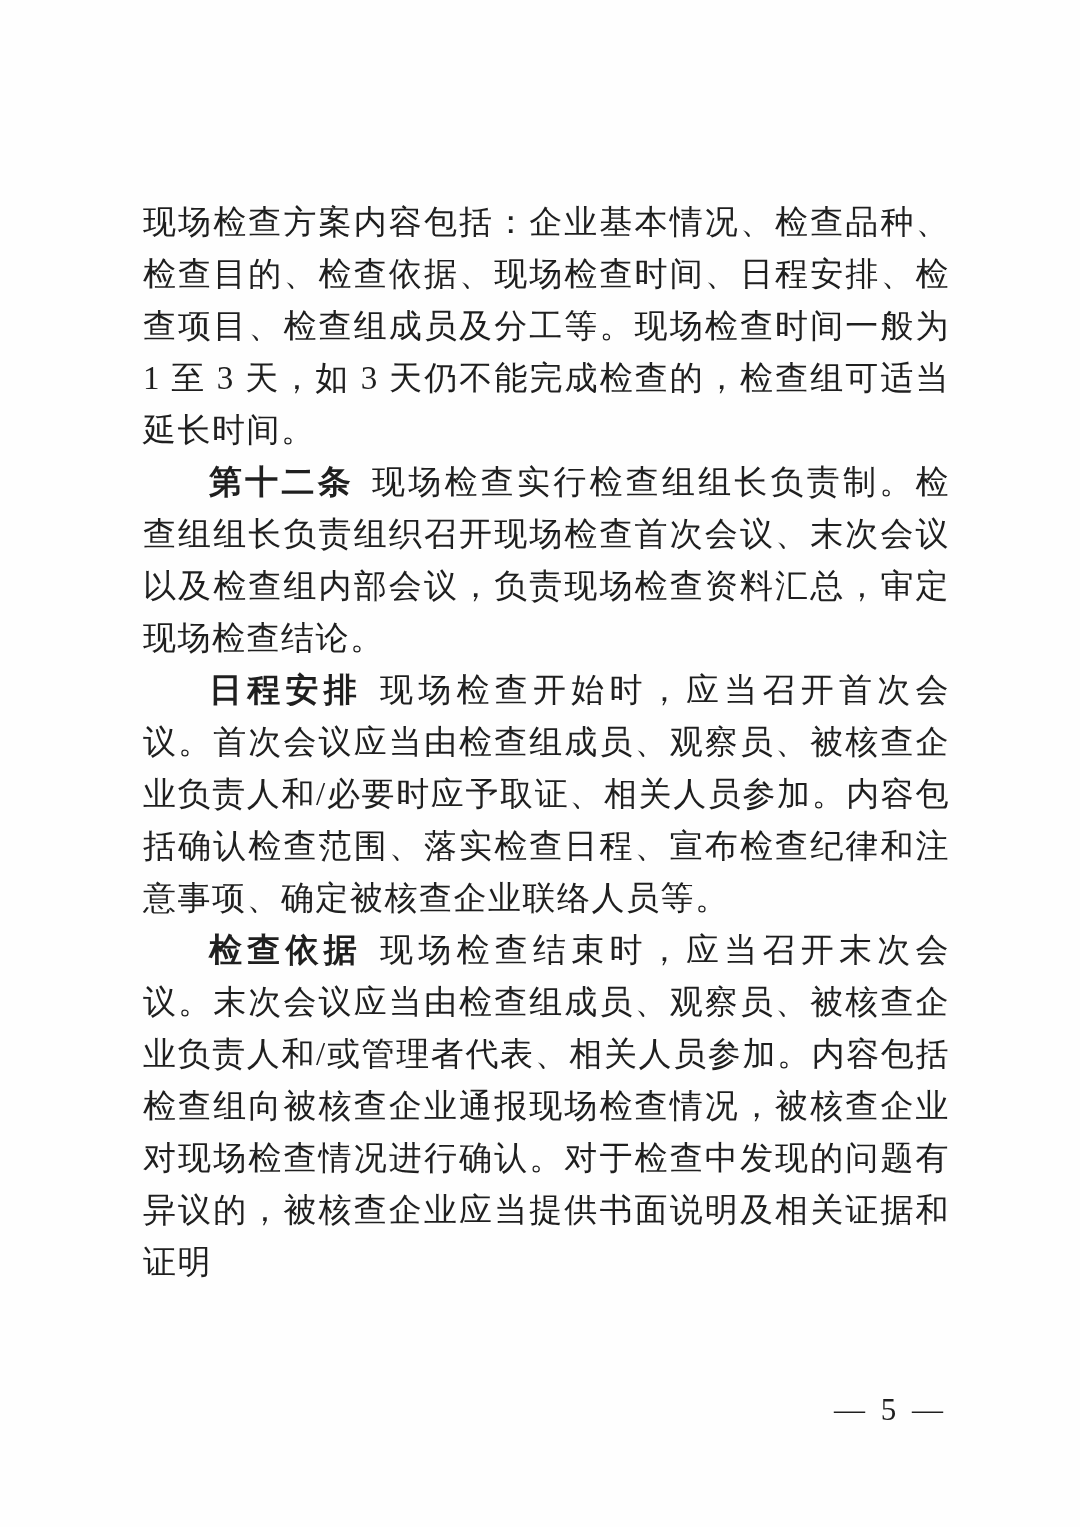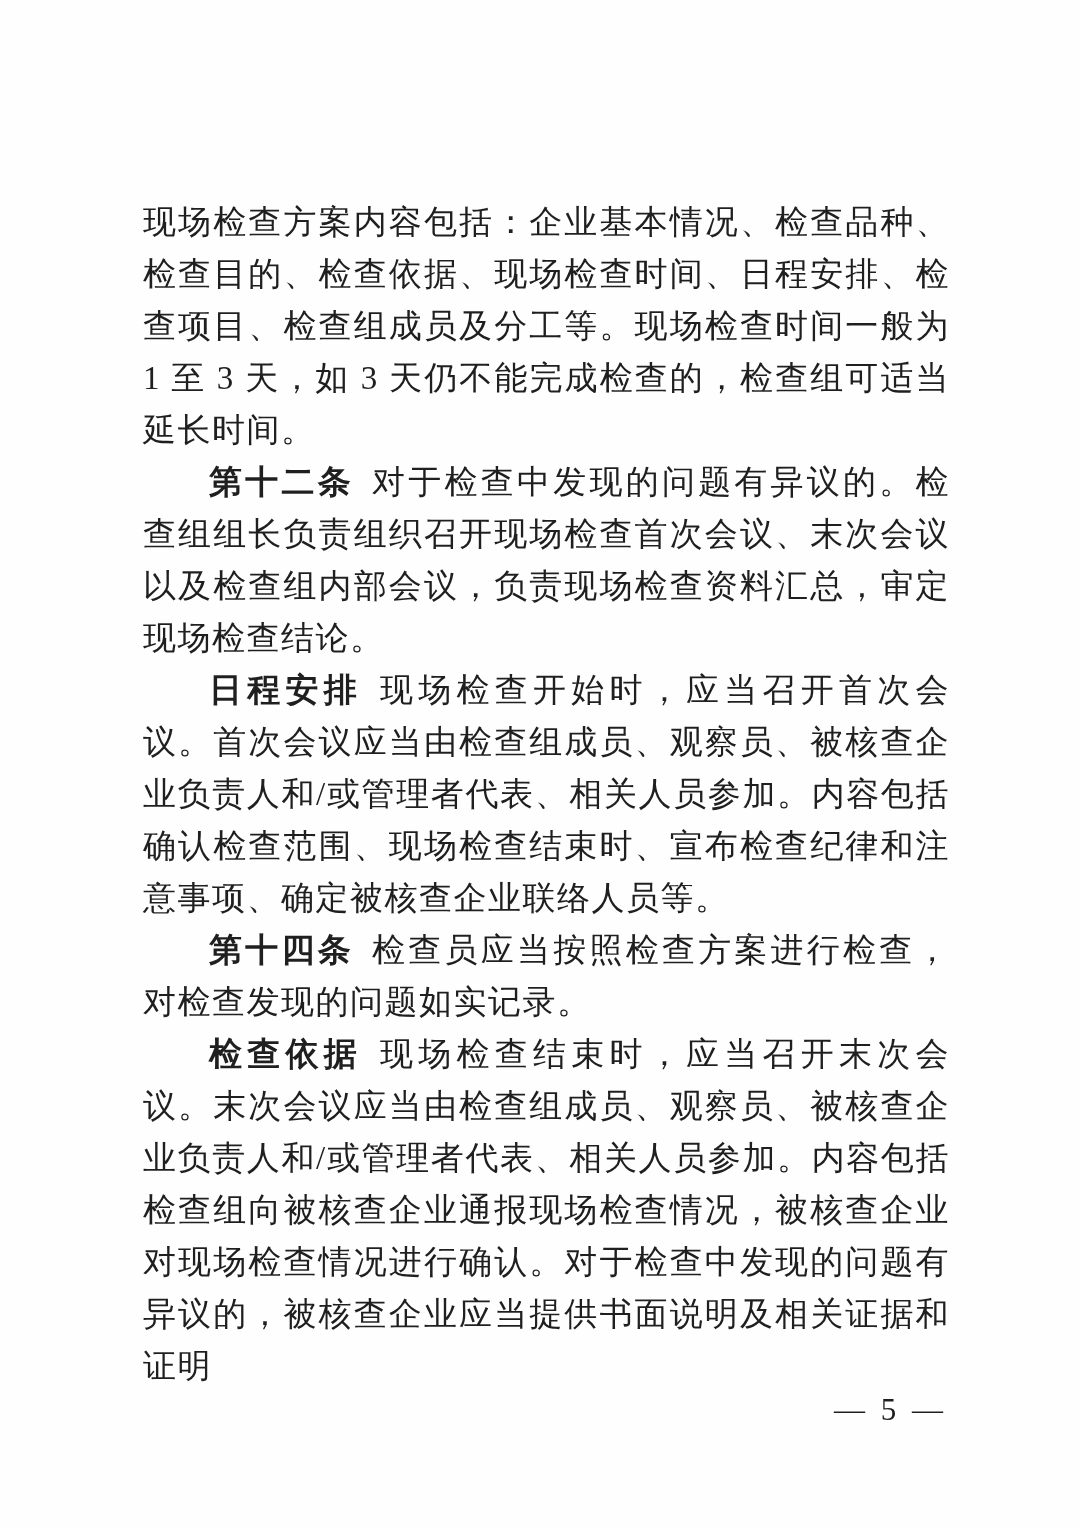--- a/index.html
+++ b/index.html
@@ -47,25 +47,24 @@
 </style>
 </head>
 <body>
 
 <div class="page">
 
   <div class="content">
 
     <p class="para"><span>现场检查方案内容包括：企业基本情况、检查品种、检查目的、检查依据、现场检查时间、日程安排、检查项目、检查组成员及分工等。现场检查时间一般为 1 至 3 天，如 3 天仍不能完成检查的，检查组可适当延长时间。</span></p>
 
-    <p class="para indent"><span class="article-no">第十二条</span><span>对于检查中发现的问题有异议的。检查组组长负责组织召开现场检查首次会议、末次会议以及检查组内部会议，负责现场检查资料汇总，审定现场检查结论。</span></p>
+    <p class="para indent"><span class="article-no">第十二条</span><span>现场检查实行检查组组长负责制。检查组组长负责组织召开现场检查首次会议、末次会议以及检查组内部会议，负责现场检查资料汇总，审定现场检查结论。</span></p>
 
-    <p class="para indent"><span class="article-no">日程安排</span><span>现场检查开始时，应当召开首次会议。首次会议应当由检查组成员、观察员、被核查企业负责人和/或管理者代表、相关人员参加。内容包括确认检查范围、现场检查结束时、宣布检查纪律和注意事项、确定被核查企业联络人员等。</span></p>
+    <p class="para indent"><span class="article-no">日程安排</span><span>现场检查开始时，应当召开首次会议。首次会议应当由检查组成员、观察员、被核查企业负责人和/必要时应予取证、相关人员参加。内容包括确认检查范围、落实检查日程、宣布检查纪律和注意事项、确定被核查企业联络人员等。</span></p>
 
-    <p class="para indent"><span class="article-no">第十四条</span><span>检查员应当按照检查方案进行检查，对检查发现的问题如实记录。</span></p>
 
 
     <p class="para indent"><span class="article-no">检查依据</span><span>现场检查结束时，应当召开末次会议。末次会议应当由检查组成员、观察员、被核查企业负责人和/或管理者代表、相关人员参加。内容包括检查组向被核查企业通报现场检查情况，被核查企业对现场检查情况进行确认。对于检查中发现的问题有异议的，被核查企业应当提供书面说明及相关证据和证明</span></p>
 
   </div>
 
   <div class="footer">— 5 —</div>
 
 </div>
 

